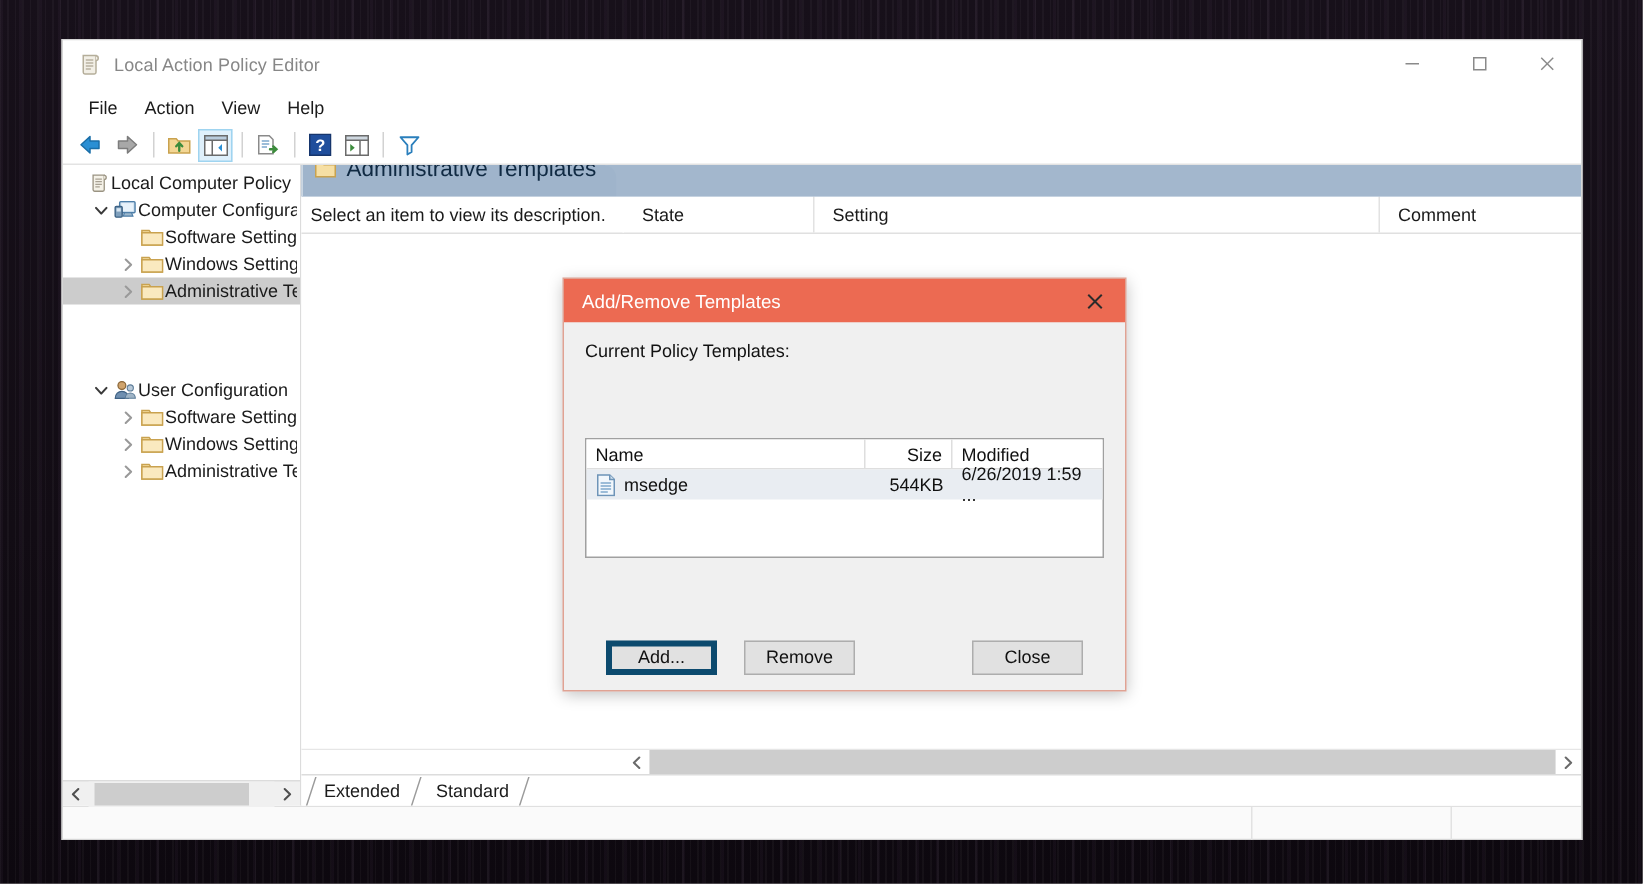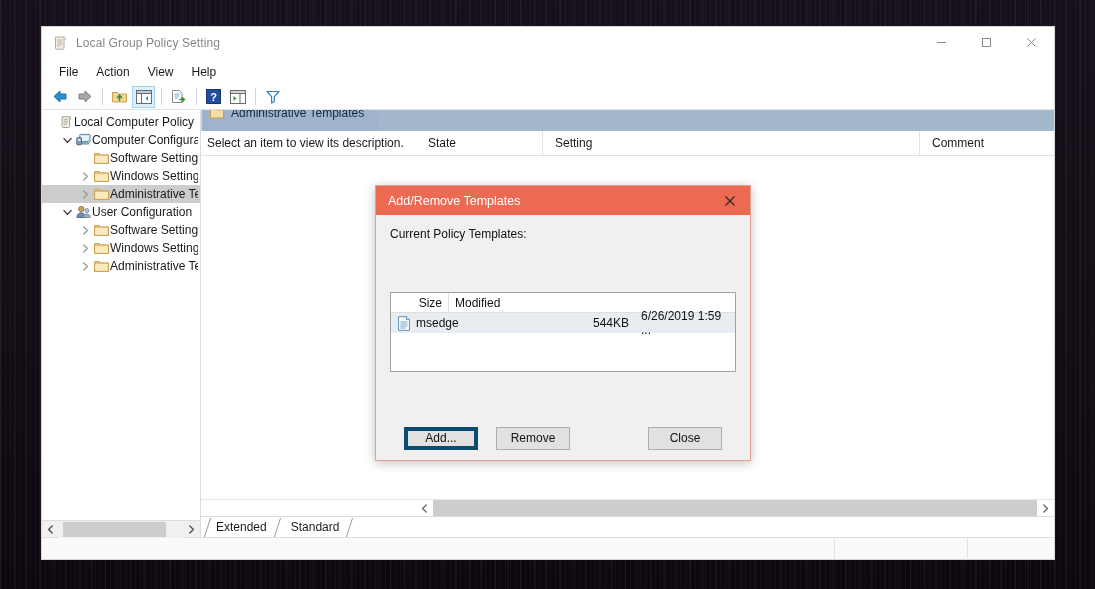--- a/index.html
+++ b/index.html
@@ -111,21 +111,21 @@
   .mmc-header{
     height:21px; flex:0 0 21px;
     background:#a3b7cd;
     position:relative;
     display:flex; align-items:center;
     overflow:hidden;
   }
   .mmc-tab{
     height:21px; display:flex; align-items:center;
     padding:0 14px 16px 9px;
-    background:#9fb4cb; color:#102a43; font-size:12px;
+    background:#9fb4cb; color:#102a43; font-size:15px;
     border-top-right-radius:9px;
     box-shadow: 1px 0 0 rgba(255,255,255,.45) inset;
   }
   .mmc-tab .fold{ margin-right:7px; display:flex; }
   .mmc-header-fill{ flex:1 1 auto; height:21px; background:#a3b7cd; }
 
   .col-head{
     height:25px; flex:0 0 25px;
     display:flex; align-items:stretch;
     border-bottom:1px solid #e0e0e0;
@@ -270,21 +270,21 @@
         <path d="M3.5 2h8.5v11.2c0 .6-.5 1.1-1.1 1.1H4.6c-.6 0-1.1-.5-1.1-1.1V2z" fill="#f2efe6" stroke="#b5ae9a" stroke-width="1"></path>
         <path d="M11.9 2.2c.9 0 1.6.7 1.6 1.6s-.7 1.5-1.6 1.5" fill="#f2efe6" stroke="#b5ae9a" stroke-width="1"></path>
         <g stroke="#b9b2a0" stroke-width="1">
           <line x1="5.2" y1="5" x2="10.2" y2="5"></line>
           <line x1="5.2" y1="7" x2="10.2" y2="7"></line>
           <line x1="5.2" y1="9" x2="10.2" y2="9"></line>
           <line x1="5.2" y1="11" x2="8.6" y2="11"></line>
         </g>
       </svg>
     </span>
-    <span class="title-text">Local Group Policy Setting</span>
+    <span class="title-text">Local Action Policy Editor</span>
     <div class="win-btns">
       <div class="win-btn">
         <svg width="11" height="11" viewBox="0 0 11 11">
             <line x1="1" y1="5.5" x2="10" y2="5.5" stroke="#8a8a8a" stroke-width="1"></line>
           </svg>
       </div>
       <div class="win-btn">
         <svg width="11" height="11" viewBox="0 0 11 11">
             <rect x="1.5" y="1.5" width="8" height="8" fill="none" stroke="#8a8a8a" stroke-width="1"></rect>
           </svg>
@@ -434,21 +434,21 @@
               </svg>
             </div>
             <div class="ticon">
               <svg width="15" height="13" viewBox="0 0 15 13">
                 <path d="M0.6 1.6h4.8l1.1 1.5h7.9v8.3H0.6z" fill="#f6dfa4" stroke="#c9a24f" stroke-width="1"></path>
                 <path d="M0.6 3.1h13.8v8.3H0.6z" fill="#fae9bf" stroke="#c9a24f" stroke-width="1"></path>
               </svg>
             </div>
             <div class="tlabel">Administrative Te</div>
           </div>
-          <div class="tree-row" style="padding-left: 18px;">
+          <div class="tree-row" style="padding-left: 18px; margin-top: 48px;">
             <div class="tw">
               <svg width="9" height="9" viewBox="0 0 9 9">
                 <path d="M1 2.6 L4.5 6.4 L8 2.6" fill="none" stroke="#3a3a3a" stroke-width="1.4" stroke-linecap="round" stroke-linejoin="round"></path>
               </svg>
             </div>
             <div class="ticon">
               <svg width="15" height="14" viewBox="0 0 16 15">
                 <circle cx="5.6" cy="4.3" r="2.8" fill="#cfa36c" stroke="#8a6638" stroke-width=".9"></circle>
                 <path d="M0.9 13.4c0-3 2.1-5 4.7-5s4.7 2 4.7 5z" fill="#6f8fb0" stroke="#3f6285" stroke-width=".9"></path>
                 <circle cx="11.6" cy="6" r="2.2" fill="#b8c9d8" stroke="#5e7d99" stroke-width=".8"></circle>
@@ -587,20 +587,21 @@
             <line x1="10.5" y1="1.5" x2="1.5" y2="10.5" stroke="#2b2b2b" stroke-width="1.3"></line>
           </svg>
       </div>
     </div>
 
     <div class="dlg-body">
       <div class="dlg-label">Current Policy Templates:</div>
 
       <div class="lv">
         <div class="lv-head">
+          <div class="lvh name">Name</div>
           <div class="lvh size">Size</div>
           <div class="lvh mod">Modified</div>
         </div>
         <div class="lv-rows" id="lv-host">
             <div class="lv-row">
               <div class="lvc name">
                 <span style="display: flex;">
                   <svg width="14" height="15" viewBox="0 0 14 15">
                     <path d="M1.5 0.6h8l3 3v10.8h-11z" fill="#f2f7fc" stroke="#6e94b8" stroke-width="1"></path>
                     <path d="M9.5 0.6v3h3" fill="#cfe0ee" stroke="#6e94b8" stroke-width="1"></path>

